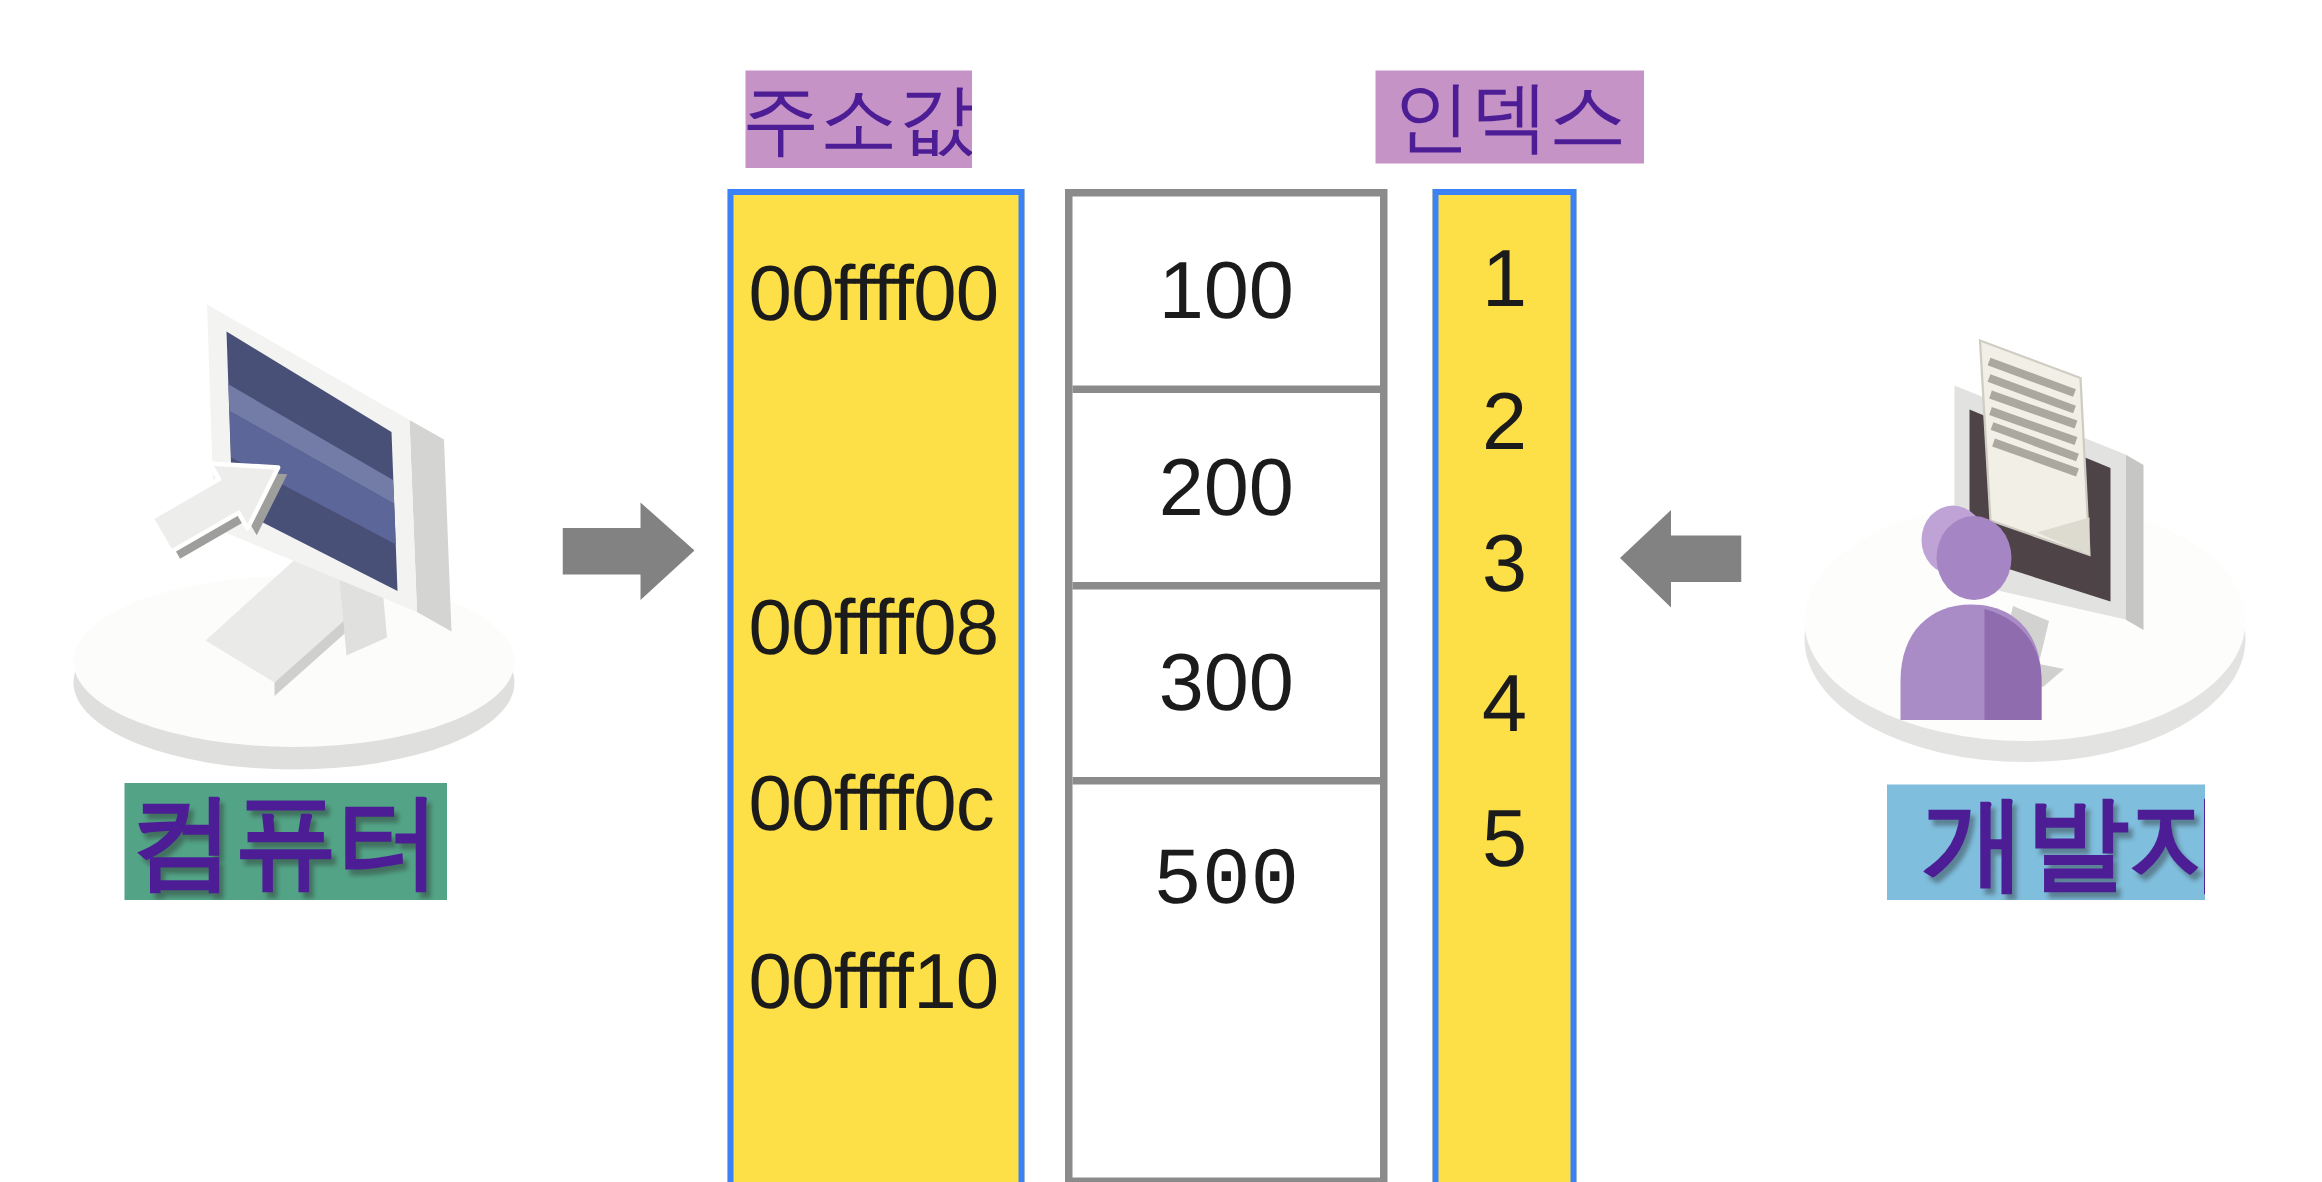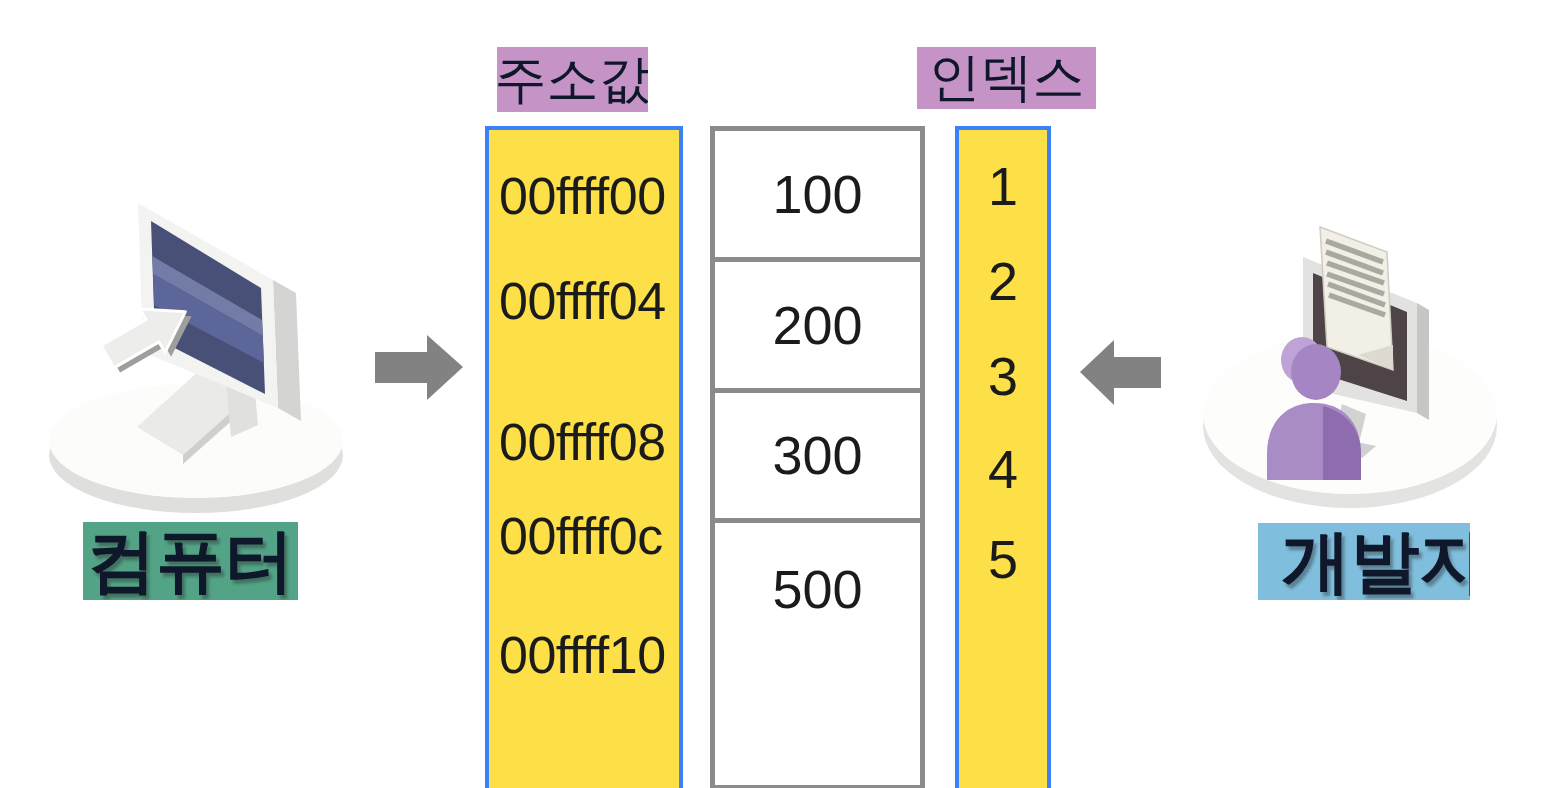--- a/index.html
+++ b/index.html
@@ -6,21 +6,21 @@
   body{
     width:1548px;height:788px;background:#ffffff;
     font-family:"Liberation Sans","DejaVu Sans",sans-serif;
     overflow:hidden;position:relative;
   }
   .canvas{position:absolute;left:0;top:0;width:1548px;height:788px;}
 
   
   .tag{
     position:absolute;display:flex;align-items:center;justify-content:center;
-    color:#0f172a;white-space:nowrap;overflow:hidden;box-sizing:border-box;
+    color:#4c1d95;white-space:nowrap;overflow:hidden;box-sizing:border-box;
   }
   .tag.purple{background:#c693c6;font-size:52px;font-weight:normal;}
   .tag.addr-label{left:497px;top:47px;width:151px;height:65px;}
   .tag.idx-label{left:917px;top:47px;width:179px;height:62px;}
 
   
   .tag.entity{font-weight:bold;font-size:69px;
     text-shadow:3px 4px 3px rgba(40,40,40,0.40);}
   .tag.green{background:#53a486;left:83px;top:522px;width:215px;height:78px;}
   .tag.blue{background:#7fbedd;left:1258px;top:523px;width:212px;height:77px;padding-left:42px;}
@@ -30,41 +30,41 @@
     position:absolute;top:126px;height:730px;box-sizing:border-box;
     border:4px solid #3b82f6;background:#fde047;
   }
   .redbox.addr{left:485px;width:198px;}
   .redbox.idx{left:955px;width:96px;}
 
   .addr-row{
     position:absolute;left:10px;transform:translateY(-50%);
     font-size:52px;letter-spacing:-0.5px;color:#1b1b1b;white-space:nowrap;
   }
-  .addr-row.p1{top:66px;} .addr-row.p2{top:171px;} .addr-row.p3{top:312px;}
+  .addr-row.p1{top:66px;} .addr-row.p2{top:171px;} .addr-row.p3{top:289px;}
   .addr-row.p4{top:406px;} .addr-row.p5{top:525px;}
 
   .idx-row{
     position:absolute;left:0;right:0;text-align:center;
     transform:translateY(-50%);font-size:54px;color:#1b1b1b;
   }
   .idx-row.q1{top:56px;} .idx-row.q2{top:151px;} .idx-row.q3{top:246px;}
   .idx-row.q4{top:339px;} .idx-row.q5{top:429px;}
 
   
   .value-table{
     position:absolute;left:710px;top:126px;width:215px;height:664px;
     box-sizing:border-box;border:5px solid #8b8b8b;background:#ffffff;
     display:grid;grid-template-rows:repeat(5,1fr);
   }
   .value-cell{
     display:flex;align-items:center;justify-content:center;
     font-size:54px;color:#1b1b1b;border-bottom:5px solid #8b8b8b;
   }
-  .value-cell:last-child{border-bottom:none;}
+  .value-cell:last-child{border-bottom:none;font-family:Liberation Mono, monospace;}
 
   
   .abs{position:absolute;}
 </style>
 </head>
 <body>
 
 <div class="canvas">
 
   <div class="tag purple addr-label">주소값</div>
@@ -99,21 +99,20 @@
   </svg>
 
   <div class="tag entity green">컴퓨터</div>
 
   <svg class="abs" style="left:375px;top:335px;" width="88" height="66" viewBox="0 0 88 66">
     <polygon points="0,17 52,17 52,0 88,32 52,65 52,48 0,48" fill="#828282"></polygon>
   </svg>
 
   <div class="redbox addr">
     <div class="addr-row p1">00ffff00</div>
-    <div class="addr-row p2">00ffff04</div>
     <div class="addr-row p3">00ffff08</div>
     <div class="addr-row p4">00ffff0c</div>
     <div class="addr-row p5">00ffff10</div>
   </div>
 
   <div class="value-table">
     <div class="value-cell">100</div>
     <div class="value-cell">200</div>
     <div class="value-cell">300</div>
     <div class="value-cell">500</div>

